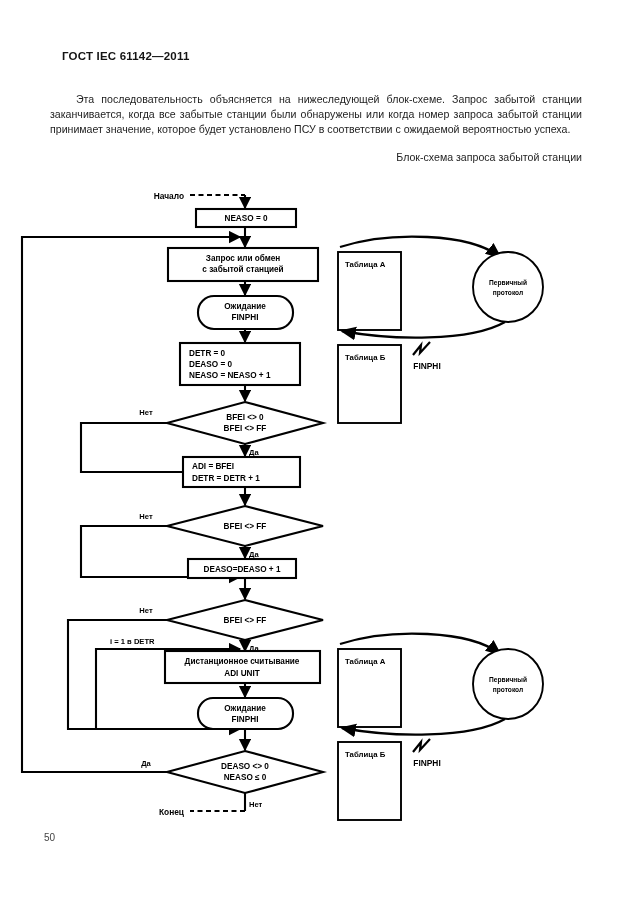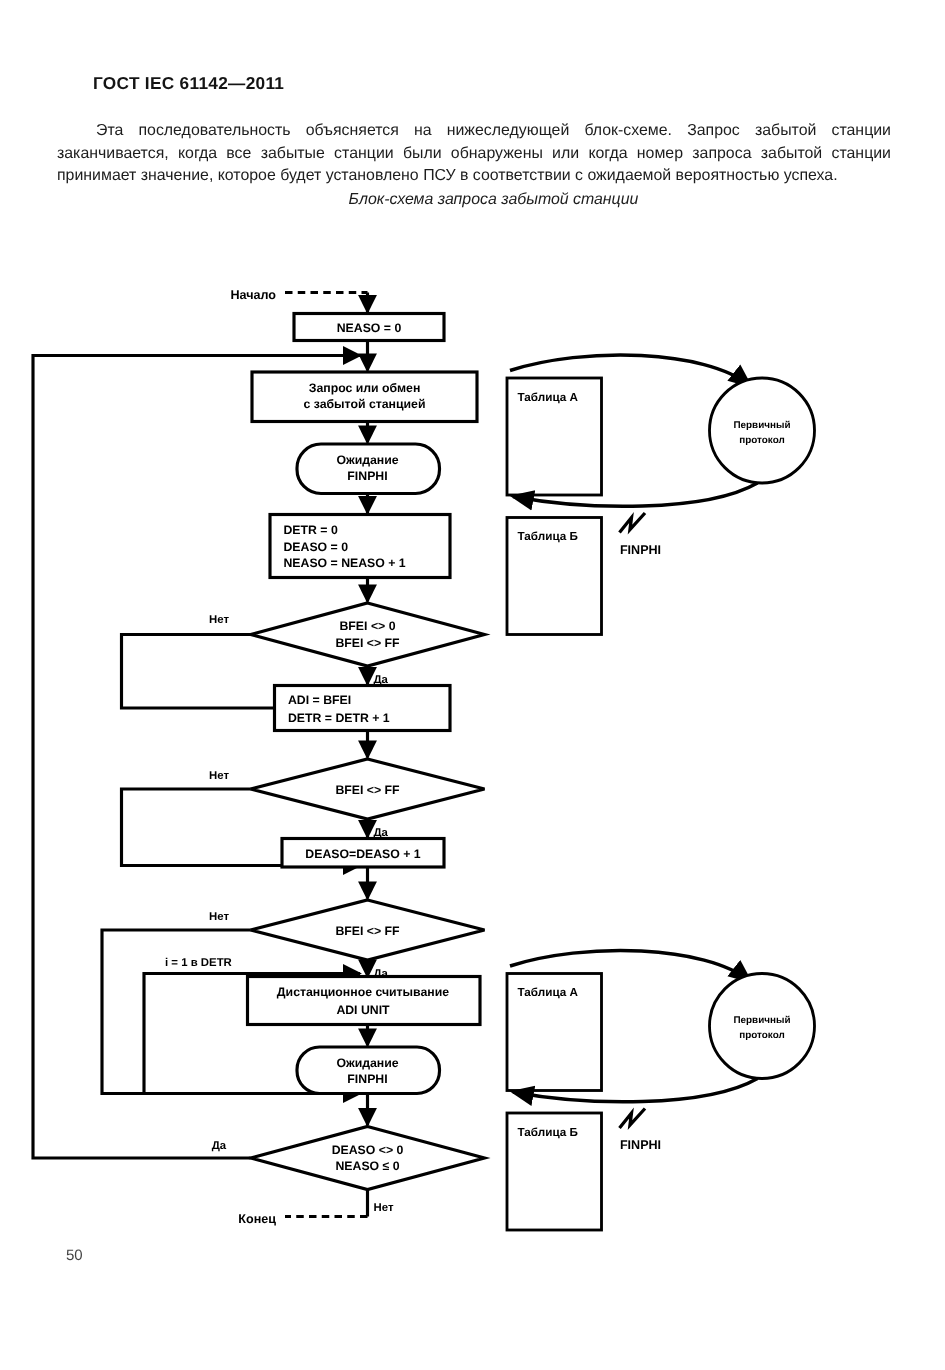--- a/index.html
+++ b/index.html
@@ -33,26 +33,25 @@
     position: absolute;
     left: 38px;
     top: 80px;
     width: 556px;
     font-size: 10.6px;
     line-height: 15.2px;
     text-align: justify;
     color: #1d1d1d;
   }
   .body-text p {
-    margin: 0;
+    margin: 12px;
     text-indent: 26px;
   }
   .body-text p.no-just {
-    text-align: center;
-    font-style: italic;
+    text-align: right;
   }
 
   
   .page-number {
     position: absolute;
     left: 44px;
     top: 832px;
     font-size: 10px;
     color: #444;
   }

